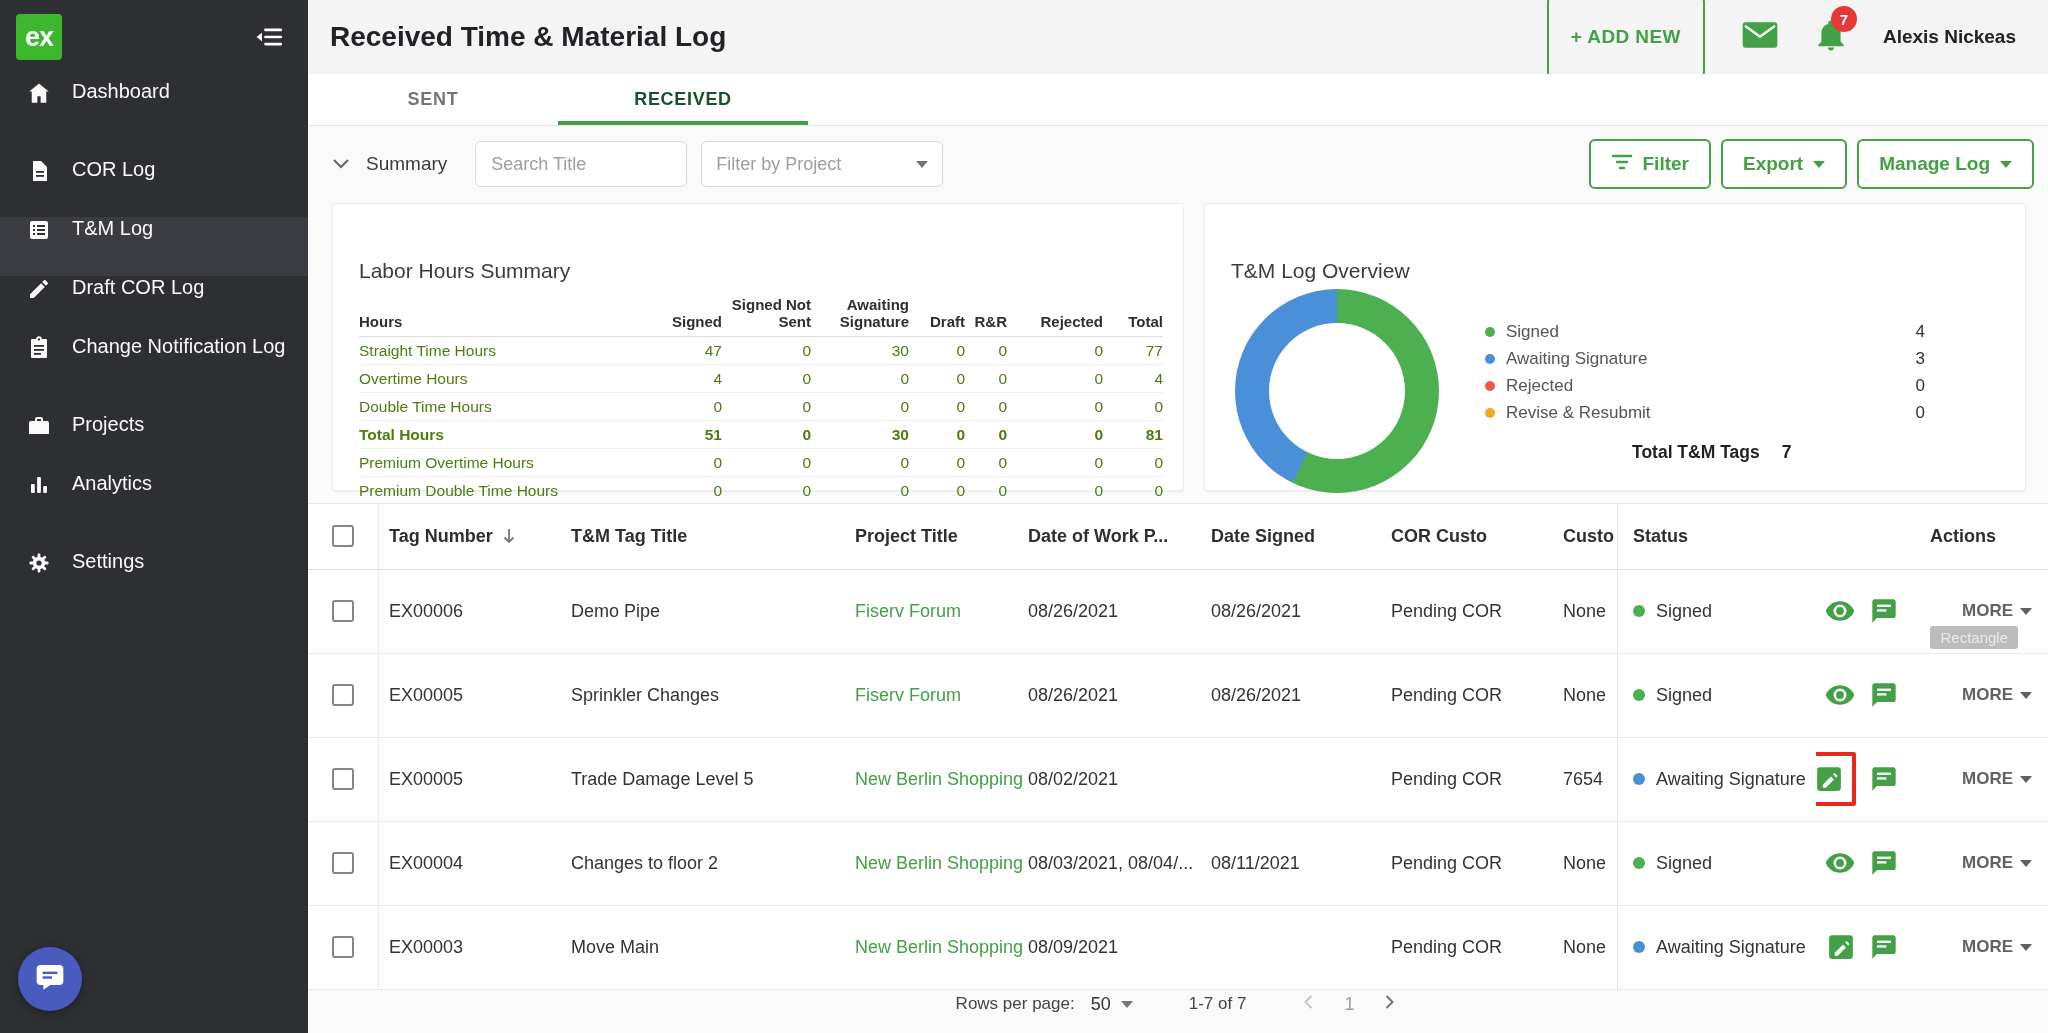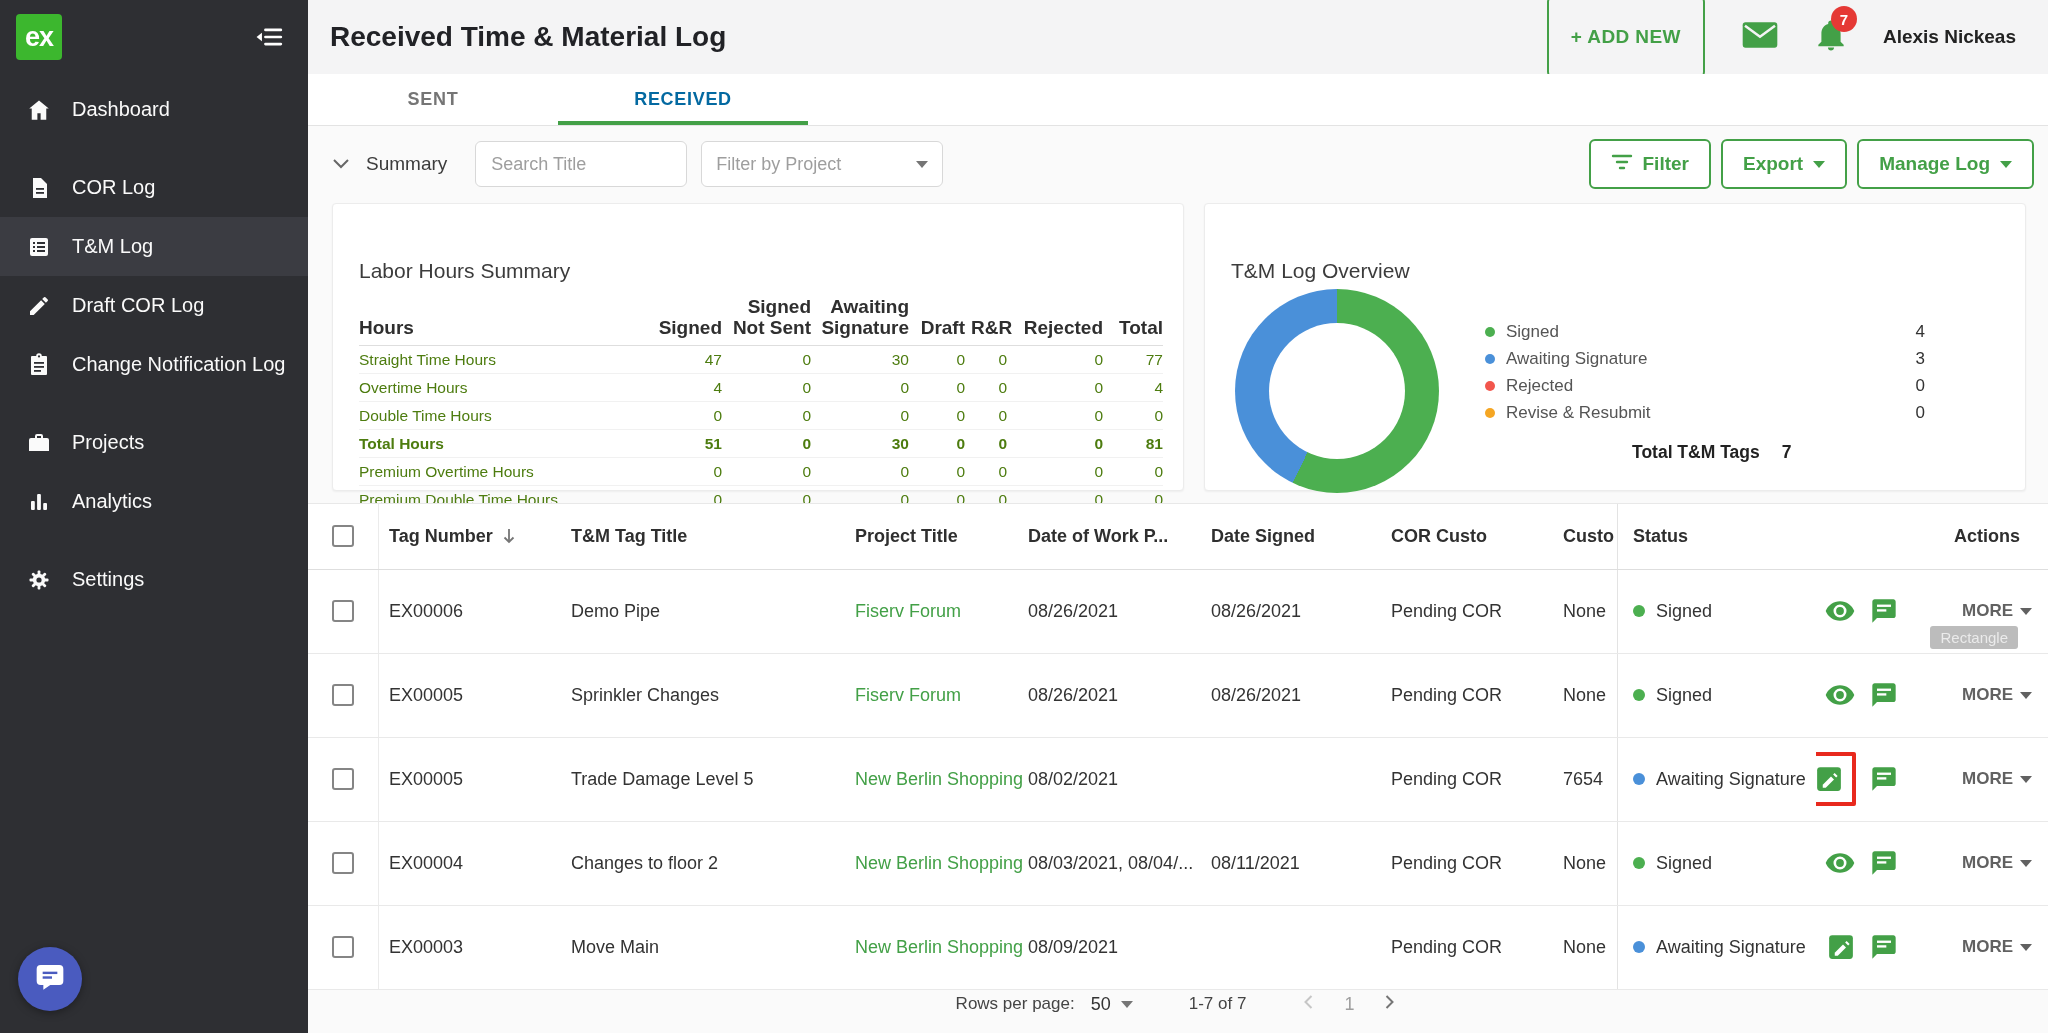--- a/index.html
+++ b/index.html
@@ -7,21 +7,21 @@
   body { font-family:"Liberation Sans","DejaVu Sans",sans-serif; background:#fafafa; color:#333; }
   .app { display:flex; width:100%; height:100%; }
 
   
   .sidebar { width:308px; flex-shrink:0; background:#2e2f33; color:#f5f5f5; position:relative; }
   .sidebar-top { height:74px; display:flex; align-items:center; justify-content:space-between; padding:0 24px 0 16px; }
   .logo { width:46px; height:46px; background:#3cb72e; border-radius:4px; display:flex; align-items:center; justify-content:center;
           color:#fff; font-weight:bold; font-size:27px; letter-spacing:-1px; }
   .collapse-btn { cursor:pointer; display:flex; align-items:center; }
   .nav { margin-top:6px; }
-  .nav-item { height:59px; display:flex; align-items:center; gap:20px; padding-left:26px; font-size:20px; color:#fafafa; cursor:pointer; }
+  .nav-item { height:59px; display:flex; align-items:flex-start; gap:20px; padding-left:26px; font-size:20px; color:#fafafa; cursor:pointer; }
   .nav-item.gap { margin-top:19px; }
   .nav-item.active { background:#3b3c42; }
   .nav-icon { width:26px; height:26px; display:flex; align-items:center; justify-content:center; flex-shrink:0; }
   .chat-launcher { position:absolute; left:18px; bottom:22px; width:64px; height:64px; border-radius:50%;
                    background:#4a5bbf; display:flex; align-items:center; justify-content:center; box-shadow:0 2px 8px rgba(0,0,0,.35); cursor:pointer; }
 
   
   .main { flex:1; min-width:0; display:flex; flex-direction:column; }
 
   .topbar { height:74px; background:#f4f4f5; display:flex; align-items:center; padding:0 32px 0 22px; }
@@ -30,21 +30,21 @@
   .add-new-btn { border:2px solid #43a047; color:#43a047; background:transparent; font-weight:bold; font-size:19px;
                  padding:28px 22px; border-radius:6px; letter-spacing:.4px; cursor:pointer; font-family:inherit; }
   .icon-btn { position:relative; display:flex; align-items:center; cursor:pointer; }
   .badge { position:absolute; top:-12px; right:-10px; background:#e53935; color:#fff; font-size:15px; font-weight:bold;
            min-width:26px; height:26px; border-radius:13px; display:flex; align-items:center; justify-content:center; padding:0 6px; }
   .user-name { font-size:19px; font-weight:bold; color:#222; }
 
   .tabs { height:60px; background:#fff; border-bottom:1px solid #e3e3e3; display:flex; }
   .tab { width:250px; display:flex; align-items:center; justify-content:center; font-size:18px; font-weight:bold;
          letter-spacing:.7px; color:#757575; position:relative; cursor:pointer; }
-  .tab.active { color:#0369a1; }
+  .tab.active { color:#14532d; }
   .tab.active::after { content:""; position:absolute; left:0; right:0; bottom:0; height:4px; background:#43a047; }
 
   .toolbar { height:88px; display:flex; align-items:center; padding:0 14px 0 24px; gap:14px; background:#fafafa; }
   .summary-chevron { display:flex; align-items:center; cursor:pointer; margin-right:2px; }
   .summary-label { font-size:19px; color:#3c3c3c; margin-right:14px; }
   .search-input { width:212px; height:46px; border:1px solid #d8d8d8; border-radius:6px; background:#fff;
                   padding:0 15px; font-size:18px; color:#333; font-family:inherit; outline:none; }
   .search-input::placeholder { color:#9e9e9e; }
   .select-box { width:242px; height:46px; border:1px solid #d8d8d8; border-radius:6px; background:#fff;
                 display:flex; align-items:center; justify-content:space-between; padding:0 14px; font-size:18px; color:#9e9e9e; cursor:pointer; }
@@ -55,21 +55,21 @@
   .caret.gray { color:#757575; }
 
   
   .cards { display:flex; gap:20px; padding:0 22px 12px 24px; }
   .card { background:#fff; border:1px solid #ececec; border-radius:4px; box-shadow:0 1px 2px rgba(0,0,0,.05); height:288px; padding:22px 26px; }
   .card-title { font-size:21px; color:#3c3c3c;margin-top:33px; }
   .card.labor { width:852px; flex-shrink:0; }
   .card.overview { flex:1; }
 
   table.labor { width:calc(100% - 10px); border-collapse:collapse; margin-top:10px; table-layout:fixed; }
-  table.labor th { font-size:19px; font-weight:bold; color:#2f2f2f; text-align:right; vertical-align:bottom;
+  table.labor th { font-size:15px; font-weight:bold; color:#2f2f2f; text-align:right; vertical-align:bottom;
                    padding:3px 0 6px 6px; line-height:1.15; border-bottom:1px solid #dedede; }
   table.labor th.lbl { text-align:left; padding-left:0; }
   table.labor td { font-size:15.5px; color:#4d7c0f; text-align:right; padding:4.5px 0 4.5px 6px; border-bottom:1px solid #f1f1f1; }
   table.labor td.lbl { text-align:left; padding-left:0; }
   table.labor tr.bold td { font-weight:bold; }
   table.labor tr:last-child td { border-bottom:none; }
 
   .ov-content { display:flex; align-items:center; margin-top:6px; }
   .donut { width:204px; height:204px; border-radius:50%; margin-left:4px; flex-shrink:0;
            background:conic-gradient(#4caf50 0deg 205.7deg, #4a90d9 205.7deg 360deg); position:relative; }
@@ -86,21 +86,21 @@
   
   .datatable { background:#fff; border-top:1px solid #e8e8e8; }
   .thead, .trow { display:grid; grid-template-columns:71px 192px 284px 173px 183px 180px 172px 54px 199px 232px; }
   .thead { height:66px; border-bottom:1px solid #dedede; font-weight:bold; font-size:18px; color:#2f2f2f; }
   .trow { height:84px; border-bottom:1px solid #e9e9e9; font-size:18px; color:#333; position:relative; }
   .cell { display:flex; align-items:center; height:100%; overflow:hidden; white-space:nowrap; }
   .c-check { justify-content:center; border-right:1px solid #ebebeb; }
   .c-tag { padding-left:10px; }
   .c-status { border-left:1px solid #e3e3e3; padding-left:15px; }
   .c-actions { justify-content:flex-end; padding-right:16px; gap:14px; }
-  .thead .c-actions { padding-right:28px; }
+  .thead .c-actions { padding-right:52px; }
   .cb { width:22px; height:22px; border:2px solid #858585; border-radius:3px; background:#fff; cursor:pointer; flex-shrink:0; }
   .sort-arrow { margin-left:8px; display:flex; align-items:center; }
   .link { color:#43a047; cursor:pointer; }
   .sdot { width:12px; height:12px; border-radius:50%; margin-right:11px; flex-shrink:0; }
   .more-btn { display:flex; align-items:center; gap:7px; margin-left:50px; font-size:17px; font-weight:bold; color:#616161; cursor:pointer; }
   .act-icon { display:flex; align-items:center; cursor:pointer; }
   .red-annot { display:inline-flex; align-items:center; justify-content:center; border:4px solid #e8291d; padding:8px; border-radius:2px; }
   .rect-artifact { position:absolute; right:30px; top:56px; background:#b5b5b5; color:#e9e9e9; font-size:15px;
                    padding:3px 10px; border-radius:3px; opacity:.9; }
 

